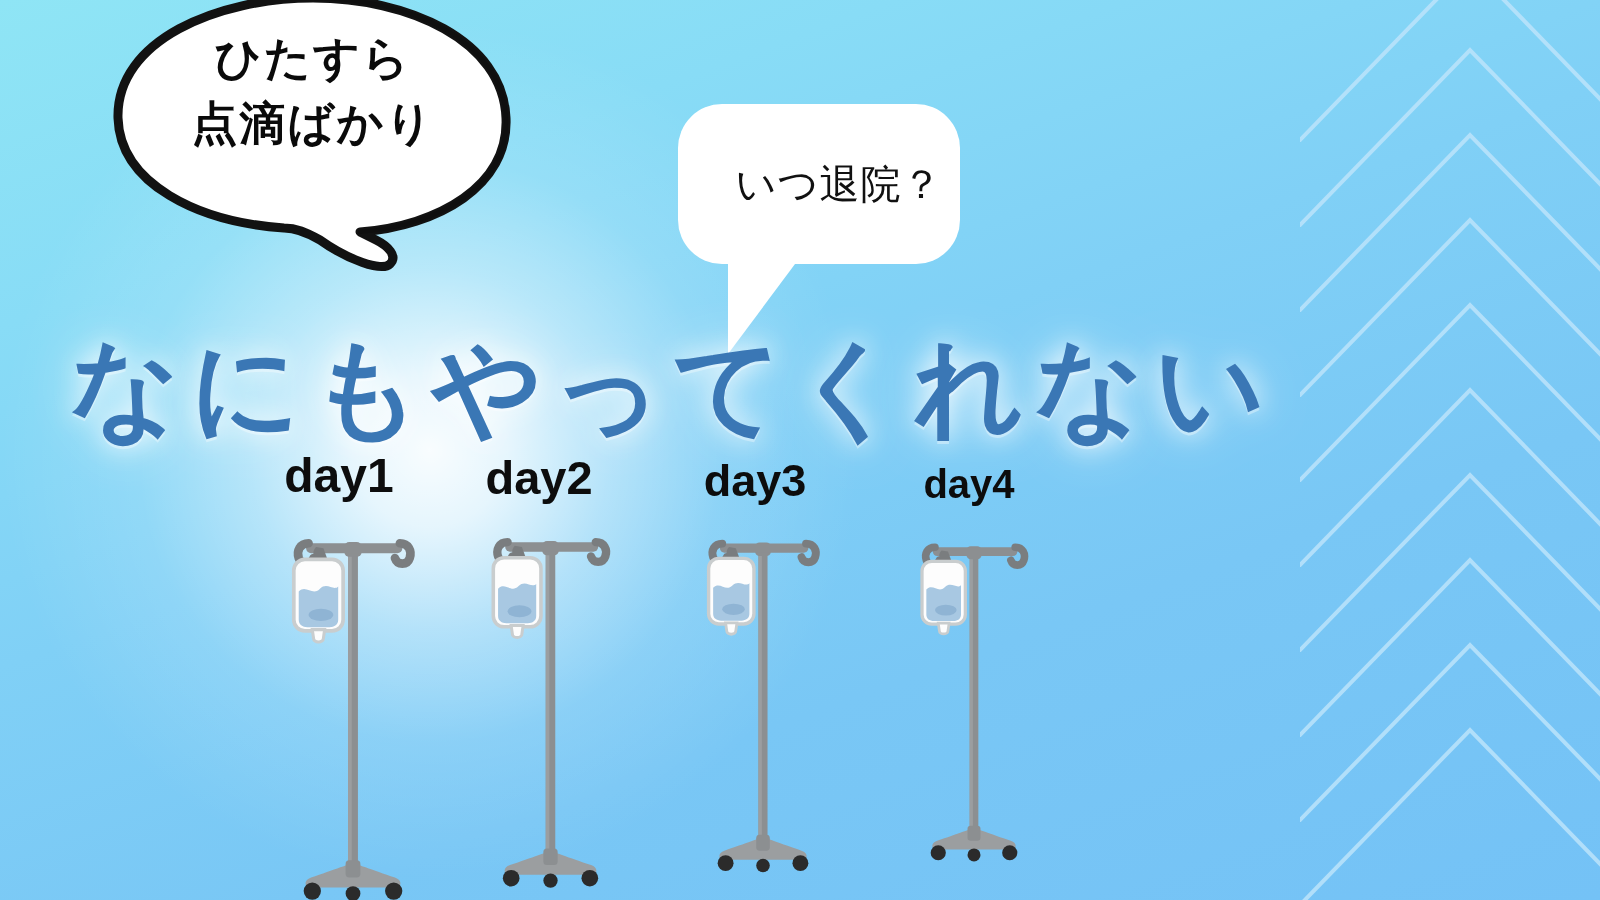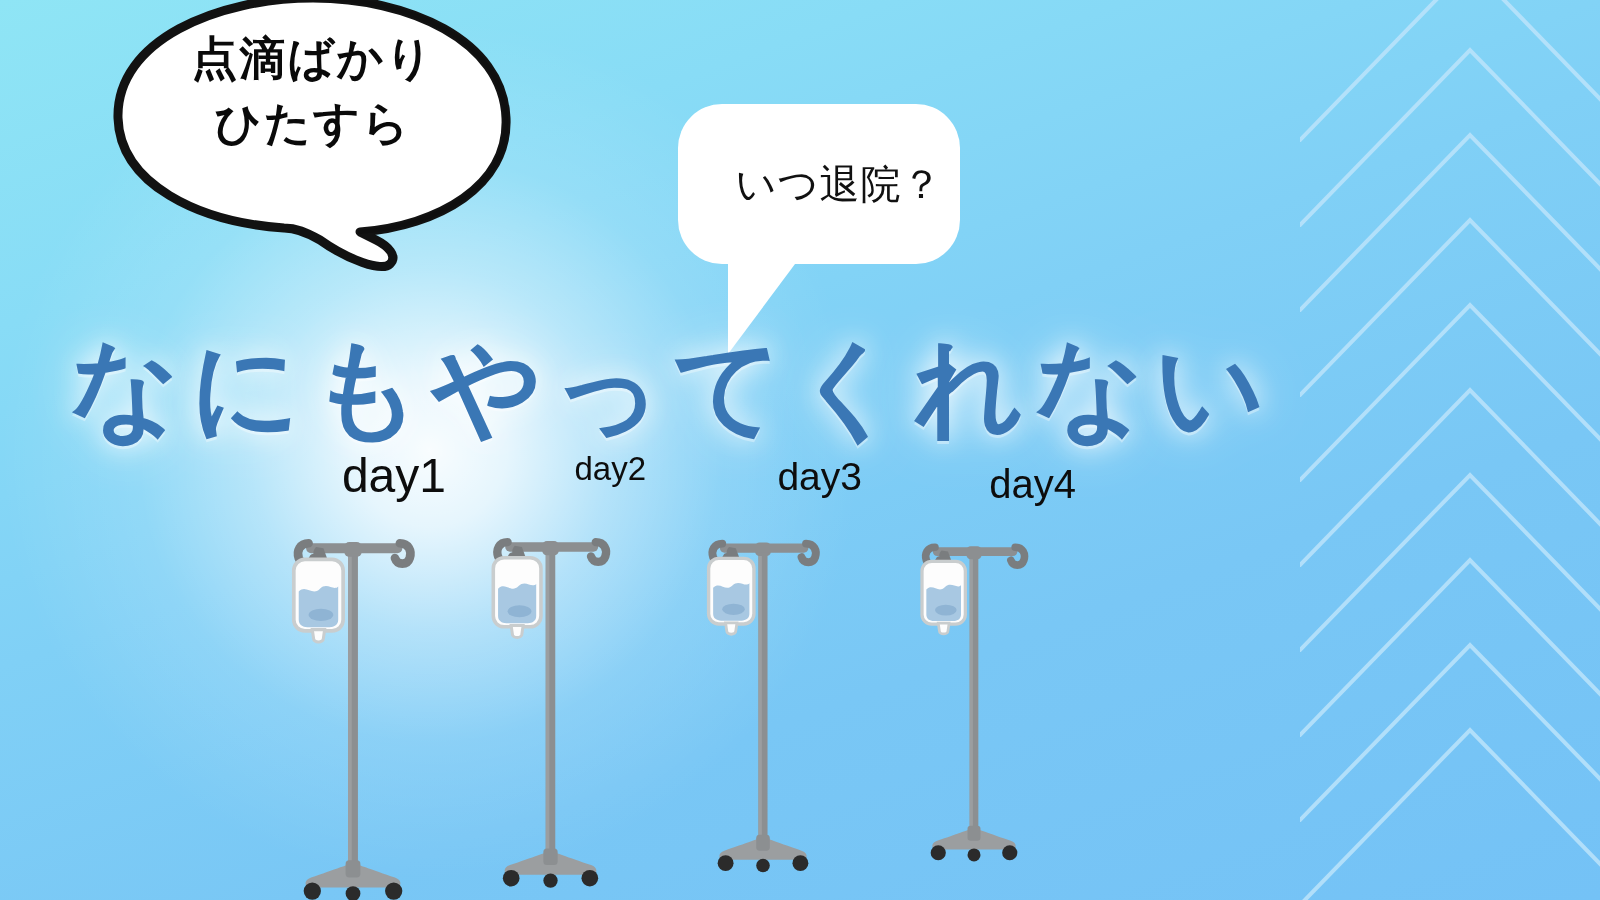--- a/index.html
+++ b/index.html
@@ -105,22 +105,22 @@
       0 3px 0 rgba(255,255,255,0.35);
     font-family:"DejaVu Sans","Liberation Sans",sans-serif;
   }
 
   
   .day-group { position:absolute; }
   .day-label {
     position:absolute;
     left:0; top:0;
     width:100%;
-    text-align:right;
-    font-weight:normal;
+    text-align:center;
+    font-weight:bold;
     color:#0d0d0d;
     font-family:"Liberation Sans","DejaVu Sans",sans-serif;
     white-space:nowrap;
   }
   .stand-wrap { position:absolute; left:0; width:100%; }
   .stand-wrap svg { display:block; width:100%; height:auto; }
 </style>
 </head>
 <body>
 
@@ -152,22 +152,22 @@
                C 280 258, 290 268, 282 276
                C 274 284, 240 272, 212 252
                C 198 244, 188 240, 176 240
                C 90 234, 12 196, 10 130
                C 8 52, 110 10, 205 10 Z" fill="#FFFFFF" stroke="#121212" stroke-width="9" stroke-linejoin="round" stroke-linecap="round"></path>
       <path d="M 205 10
                C 300 10, 395 52, 398 130
                C 401 198, 330 238, 252 244" fill="none" stroke="#0d0d0d" stroke-width="4" opacity="0.55" stroke-linecap="round"></path>
     </svg>
     <div class="b1-text">
+      <span class="b1-line">ひたすら</span>
       <span class="b1-line">点滴ばかり</span>
-      <span class="b1-line">ひたすら</span>
     </div>
   </div>
 
   <div id="bubble2">
     <div class="b2-text">いつ退院？</div>
     <div class="b2-tail-mask"></div>
   </div>
 
   <div id="headline">なにもやってくれない</div>
 
@@ -194,21 +194,21 @@
                    L 48 89 C 48 93, 45 95, 41 95 L 23 95 C 19 95, 16 93, 16 89 Z" fill="#A8C8E2"></path>
           <ellipse cx="34" cy="85" rx="10" ry="5" fill="#8FB4D4"></ellipse>
           <path d="M 27 97 L 37 97 L 36 104 C 36 106, 34 107, 32 107
                    C 30 107, 28 106, 28 104 Z" fill="#FDFDFD" stroke="#C9CDCE" stroke-width="2.5"></path>
         </g>
       </svg>
     </div>
   </div>
 
   <div class="day-group" style="left:432px; top:450px; width:214px;">
-    <div class="day-label" style="font-size:33px;">day2</div>
+    <div class="day-label" style="font-size:47px;">day2</div>
     <div class="stand-wrap" style="top:60px; left:22%; width:143px;">
       <svg viewBox="0 0 120 320" aria-hidden="true">
         <g>
           <rect x="56" y="30" width="8" height="262" rx="3" fill="#8C8F91"></rect>
           <rect x="56" y="30" width="3" height="262" fill="#9B9EA0"></rect>
           <rect x="53" y="26" width="14" height="12" rx="4" fill="#8C8F91"></rect>
           <rect x="22" y="27" width="78" height="8" rx="4" fill="#8C8F91"></rect>
           <path d="M 24 27 C 17 27, 14 33, 16 39 C 18 45, 26 45, 28 39" fill="none" stroke="#7A7D7F" stroke-width="7" stroke-linecap="round"></path>
           <path d="M 98 27 C 105 27, 108 33, 106 39 C 104 45, 96 45, 94 39" fill="none" stroke="#7A7D7F" stroke-width="7" stroke-linecap="round"></path>
           <path d="M 60 286 C 60 286, 44 292, 26 298 C 20 300, 20 306, 26 306
@@ -223,21 +223,21 @@
                    L 48 89 C 48 93, 45 95, 41 95 L 23 95 C 19 95, 16 93, 16 89 Z" fill="#A8C8E2"></path>
           <ellipse cx="34" cy="85" rx="10" ry="5" fill="#8FB4D4"></ellipse>
           <path d="M 27 97 L 37 97 L 36 104 C 36 106, 34 107, 32 107
                    C 30 107, 28 106, 28 104 Z" fill="#FDFDFD" stroke="#C9CDCE" stroke-width="2.5"></path>
         </g>
       </svg>
     </div>
   </div>
 
   <div class="day-group" style="left:648px; top:455px; width:214px;">
-    <div class="day-label" style="font-size:39px;">day3</div>
+    <div class="day-label" style="font-size:45px;">day3</div>
     <div class="stand-wrap" style="top:58px; left:22%; width:136px;">
       <svg viewBox="0 0 120 320" aria-hidden="true">
         <g>
           <rect x="56" y="30" width="8" height="262" rx="3" fill="#8C8F91"></rect>
           <rect x="56" y="30" width="3" height="262" fill="#9B9EA0"></rect>
           <rect x="53" y="26" width="14" height="12" rx="4" fill="#8C8F91"></rect>
           <rect x="22" y="27" width="78" height="8" rx="4" fill="#8C8F91"></rect>
           <path d="M 24 27 C 17 27, 14 33, 16 39 C 18 45, 26 45, 28 39" fill="none" stroke="#7A7D7F" stroke-width="7" stroke-linecap="round"></path>
           <path d="M 98 27 C 105 27, 108 33, 106 39 C 104 45, 96 45, 94 39" fill="none" stroke="#7A7D7F" stroke-width="7" stroke-linecap="round"></path>
           <path d="M 60 286 C 60 286, 44 292, 26 298 C 20 300, 20 306, 26 306

